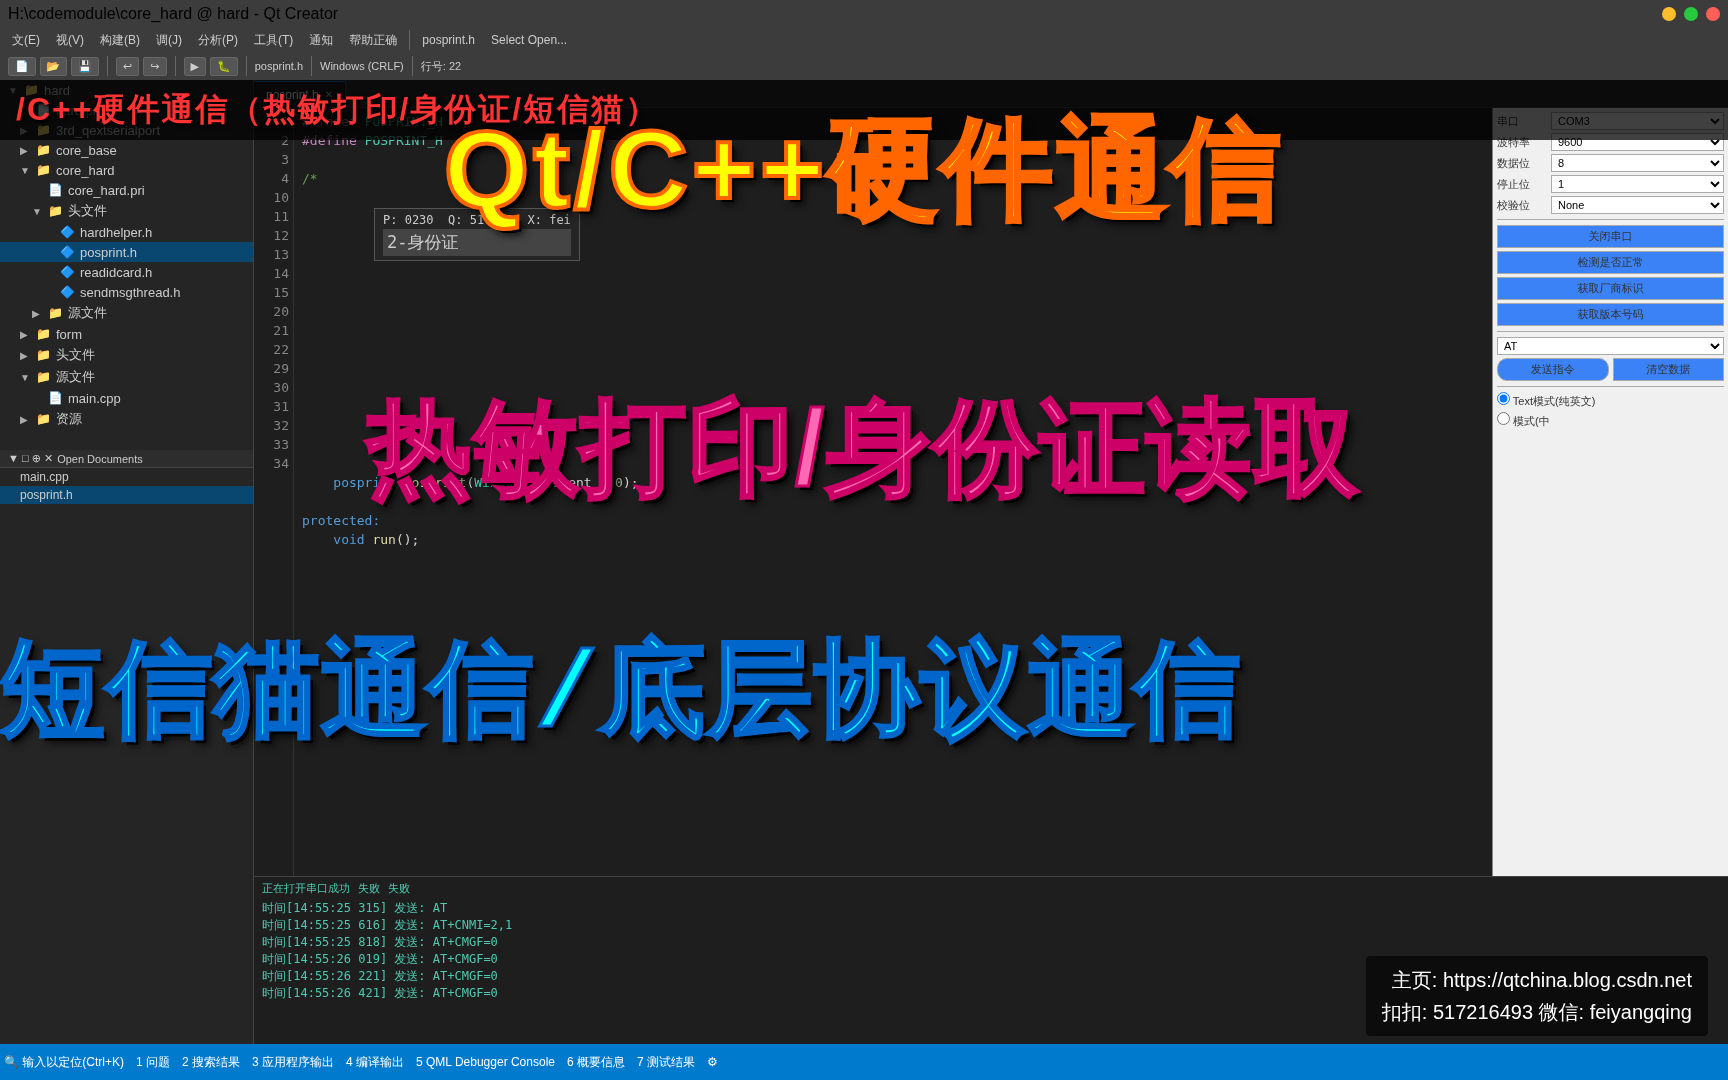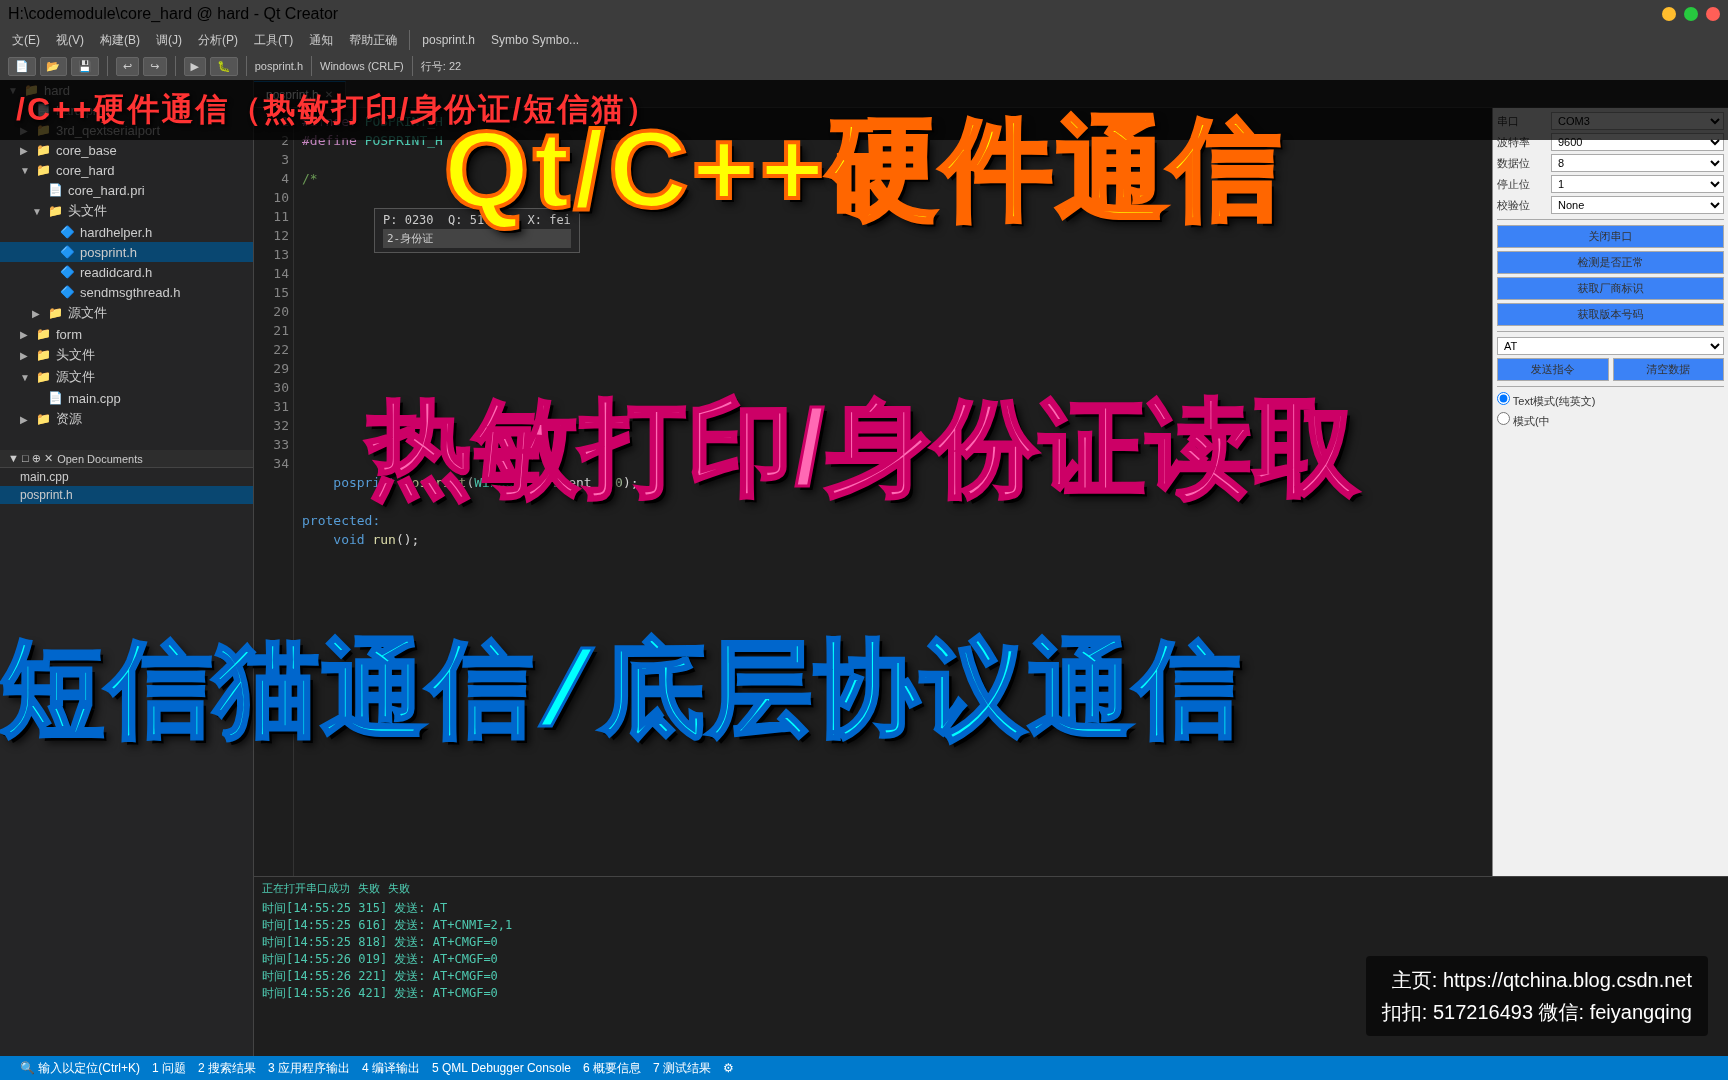--- a/index.html
+++ b/index.html
@@ -253,25 +253,25 @@
       text-align: center;
       color: #333;
     }
     .rp-sep { height: 1px; background: #aaa; margin: 2px 0; }
     .rp-radio { font-size: 11px; color: #333; }
 
     
     #statusbar {
       position: absolute;
       bottom: 0; left: 0; right: 0;
-      height: 24px;
+      height: 36px;
       background: #007acc;
       display: flex;
       align-items: center;
-      padding: 0 20px;
+      padding: 0 4px;
       gap: 12px;
       font-size: 12px;
       color: #fff;
       z-index: 10;
     }
     .status-item { white-space: nowrap; cursor: pointer; }
     .open-docs-header {
       display: flex;
       align-items: center;
       padding: 2px 8px;
@@ -392,21 +392,21 @@
   <span class="menu-item">文(E)</span>
   <span class="menu-item">视(V)</span>
   <span class="menu-item">构建(B)</span>
   <span class="menu-item">调(J)</span>
   <span class="menu-item">分析(P)</span>
   <span class="menu-item">工具(T)</span>
   <span class="menu-item">通知</span>
   <span class="menu-item">帮助正确</span>
   <div class="toolbar-sep"></div>
   <span class="menu-item">posprint.h</span>
-  <span class="menu-item">Symbo Symbo...</span>
+  <span class="menu-item">Select Open...</span>
 </div>
 
 <div id="toolbar">
   <button class="toolbar-btn">📄</button>
   <button class="toolbar-btn">📂</button>
   <button class="toolbar-btn">💾</button>
   <div class="toolbar-sep"></div>
   <button class="toolbar-btn">↩</button>
   <button class="toolbar-btn">↪</button>
   <div class="toolbar-sep"></div>
@@ -579,21 +579,21 @@
           <span class="code-line"> </span>
           <span class="code-line">    <span class="kw">posprint</span> <span class="fn">PosPrint</span>(<span class="cls">Windows</span> *parent = <span class="num">0</span>);</span>
           <span class="code-line"> </span>
           <span class="code-line"><span class="kw">protected:</span></span>
           <span class="code-line">    <span class="kw">void</span> <span class="fn">run</span>();</span>
           <span class="code-line"> </span>
         </div>
 
         <div style="position:absolute;top:100px;left:120px;background:#252526;border:1px solid #555;padding:4px 8px;font-size:12px;color:#ccc;font-family:Consolas,monospace;z-index:5;white-space:nowrap;">
           <div>P: 0230&nbsp;&nbsp;Q: 517216&nbsp;&nbsp;X: fei</div>
-          <div style="background:#444;padding:2px 4px;margin-top:2px;font-size:11px;">2-身份证</div>
+          <div style="background:#444;padding:2px 4px;margin-top:2px;font-size:17px;">2-身份证</div>
         </div>
       </div>
 
       <div id="right-panel">
         <div class="rp-row">
           <span class="rp-label">串口</span>
           <select class="rp-select">
             <option>COM3</option>
           </select>
         </div>
@@ -629,21 +629,21 @@
         <button class="rp-btn">获取厂商标识</button>
         <button class="rp-btn">获取版本号码</button>
         <div class="rp-sep"></div>
         <div class="rp-row">
           <select class="rp-select" style="width:60px;">
             <option>AT</option>
             <option>SMS</option>
           </select>
         </div>
         <div class="rp-row">
-          <button class="rp-btn" style="flex:1;">发送指令</button>
+          <button class="rp-btn" style="flex:1;border-radius:10px;">发送指令</button>
           <button class="rp-btn" style="flex:1;">清空数据</button>
         </div>
         <div class="rp-sep"></div>
         <label class="rp-radio">
           <input type="radio" name="mode" checked="" style="">
           <span>Text模式(纯英文)</span>
         </label>
         <label class="rp-radio">
           <input type="radio" name="mode" style="">
           <span>模式(中</span>

